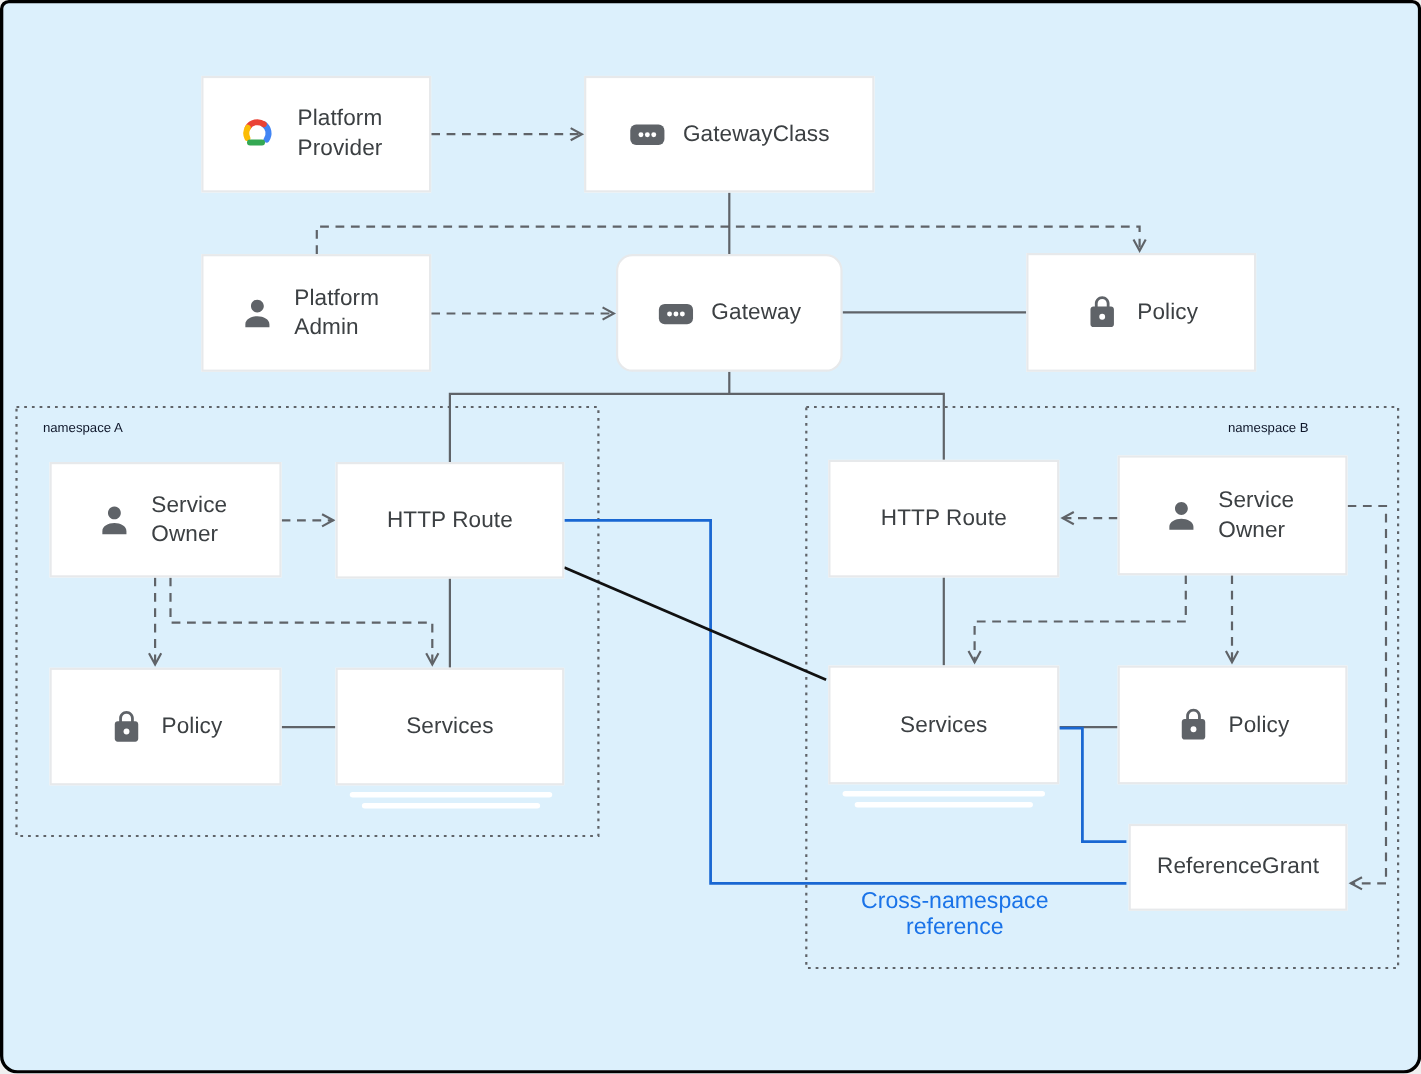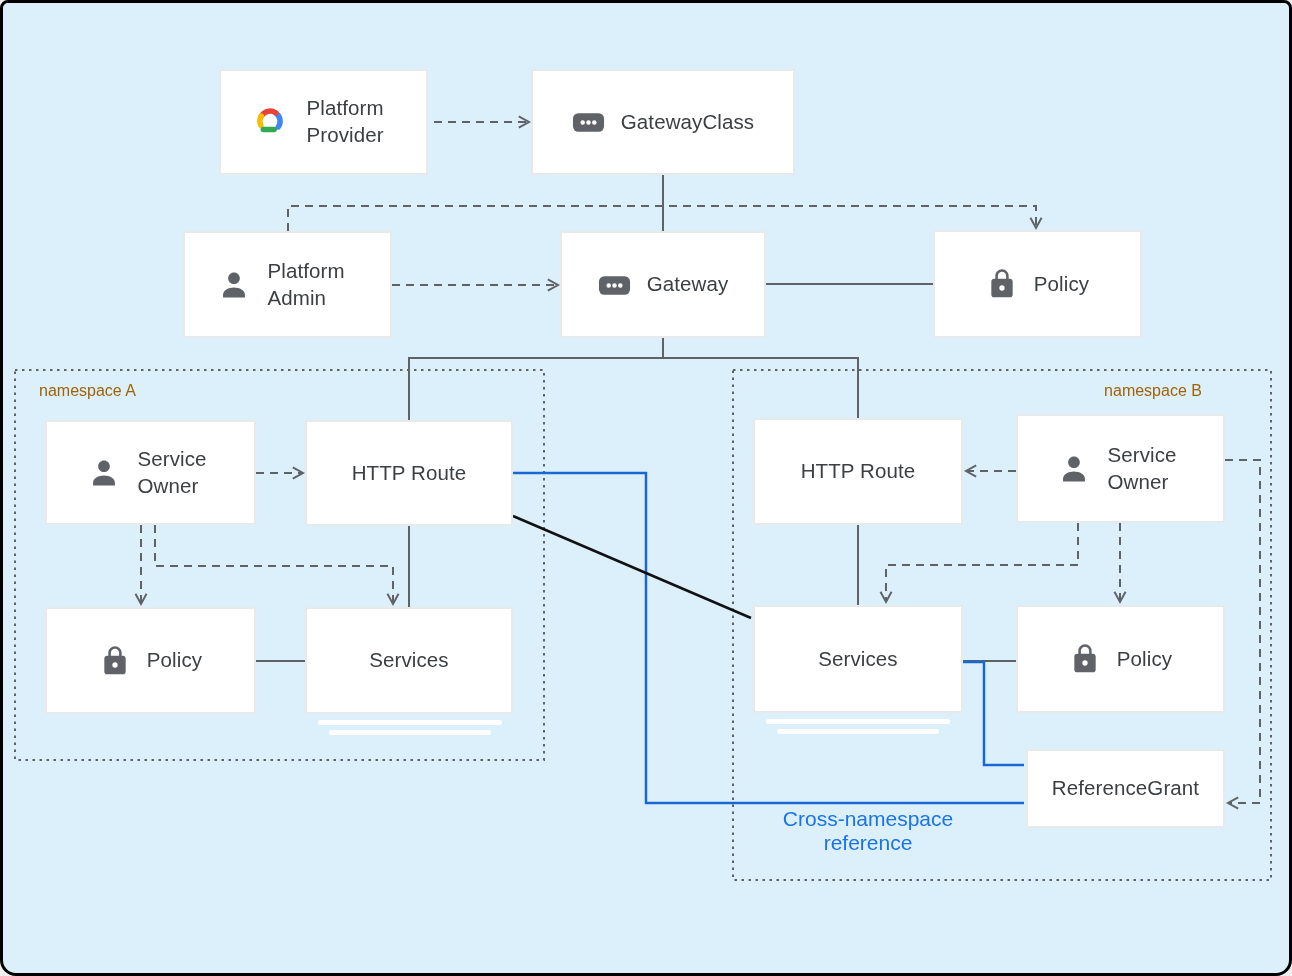--- a/index.html
+++ b/index.html
@@ -15,21 +15,21 @@
   }
   .layer { position:absolute; left:0; top:0; z-index:1; }
   .node {
     position:absolute; z-index:2; box-sizing:border-box;
     background:#fff; border:2px solid #e7e9eb;
     display:flex; align-items:center; justify-content:center; gap:16px;
     font-size:20.5px; letter-spacing:.1px;
   }
   .node .label { line-height:1.3; }
   .node .icon { display:flex; align-items:center; justify-content:center; flex:0 0 auto; }
-  .ns-label { position:absolute; z-index:2; font-size:16px; color:#a16207; }
+  .ns-label { position:absolute; z-index:2; font-size:12px; color:#0f172a; }
   .ns-label.right { text-align:center; }
   .stack { position:absolute; z-index:2; height:5px; background:#fff; border-radius:3px; }
   .cross-label { position:absolute; z-index:2; font-size:21px; color:#1a73e8; text-align:center; }
 </style>
 </head>
 <body>
 
 <div class="canvas">
 
   <svg class="layer" width="1292" height="976" viewBox="0 0 1292 976">
@@ -61,21 +61,21 @@
 
     <path d="M510 470 H643 V800 H1021" fill="none" stroke="#1967d2" stroke-width="2.5"></path>
     <path d="M960 659 H981 V762 H1021" fill="none" stroke="#1967d2" stroke-width="2.5"></path>
 
     <path d="M510 513 L748 615" fill="none" stroke="#111" stroke-width="2.5"></path>
   </svg>
 
   <div class="ns-label" style="left:36px; top:379px;">namespace A</div>
   <div class="ns-label right" style="left:1050px; top:379px; width:200px;">namespace B</div>
 
-  <div class="node" style="left:180px; top:66px; width:209px; height:106px;margin-left:36px;">
+  <div class="node" style="left:180px; top:66px; width:209px; height:106px;">
     <span class="icon">
       <svg width="42" height="34" viewBox="0 0 100 80">
         <g fill="none" stroke-linecap="round" stroke-width="13">
           <path stroke="#4285F4" d="M63.8 18.3 A24 24 0 0 1 69.7 51.8"></path>
           <path stroke="#EA4335" d="M29.2 26 A24 24 0 0 1 63.8 18.3"></path>
           <path stroke="#FBBC05" d="M28.3 48.1 A24 24 0 0 1 29.2 26"></path>
           <path stroke="#34A853" d="M34 58 L60 58"></path>
         </g>
       </svg>
     </span>
@@ -96,21 +96,21 @@
 
   <div class="node" style="left:180px; top:228px; width:209px; height:107px;">
     <span class="icon">
       <svg width="36" height="36" viewBox="0 0 24 24">
         <path fill="#5f6368" d="M12 11.4c2.15 0 3.9-1.75 3.9-3.9S14.15 3.6 12 3.6 8.1 5.35 8.1 7.5s1.75 3.9 3.9 3.9zm0 2.3c-3.7 0-7.3 1.85-7.3 4.9v1.8h14.6v-1.8c0-3.05-3.6-4.9-7.3-4.9z"></path>
       </svg>
     </span>
     <span class="label" style="width:92px;">Platform Admin</span>
   </div>
 
-  <div class="node" style="left:557px; top:228px; width:206px; height:107px;">
+  <div class="node" style="left:557px; top:228px; width:206px; height:107px;border-radius:15px;">
     <span class="icon">
       <svg width="33" height="24" viewBox="0 0 34 24">
         <rect x="1" y="3" width="32" height="19" rx="5.5" fill="#5f6368"></rect>
         <circle cx="11" cy="12.5" r="2.3" fill="#fff"></circle>
         <circle cx="17" cy="12.5" r="2.3" fill="#fff"></circle>
         <circle cx="23" cy="12.5" r="2.3" fill="#fff"></circle>
       </svg>
     </span>
     <span class="label">Gateway</span>
   </div>

